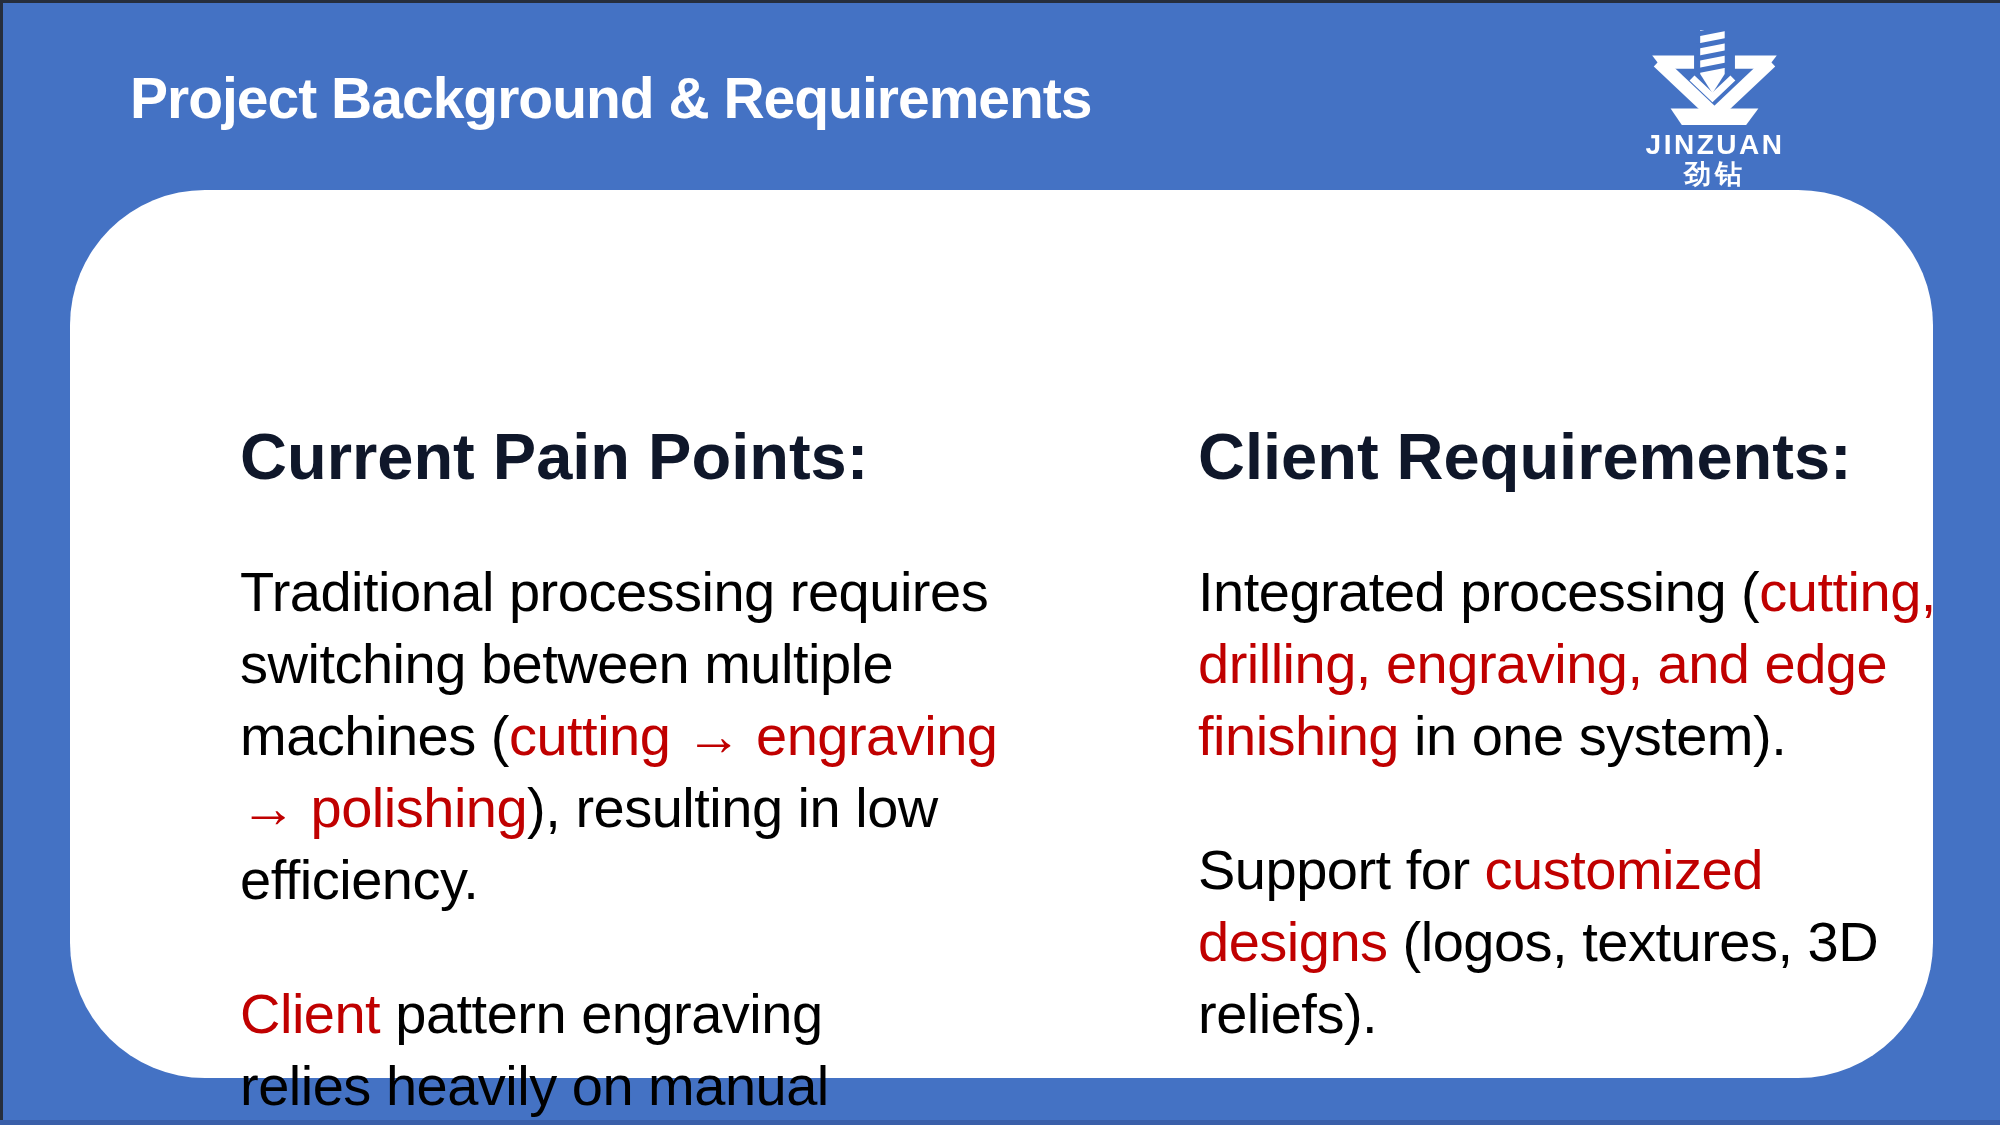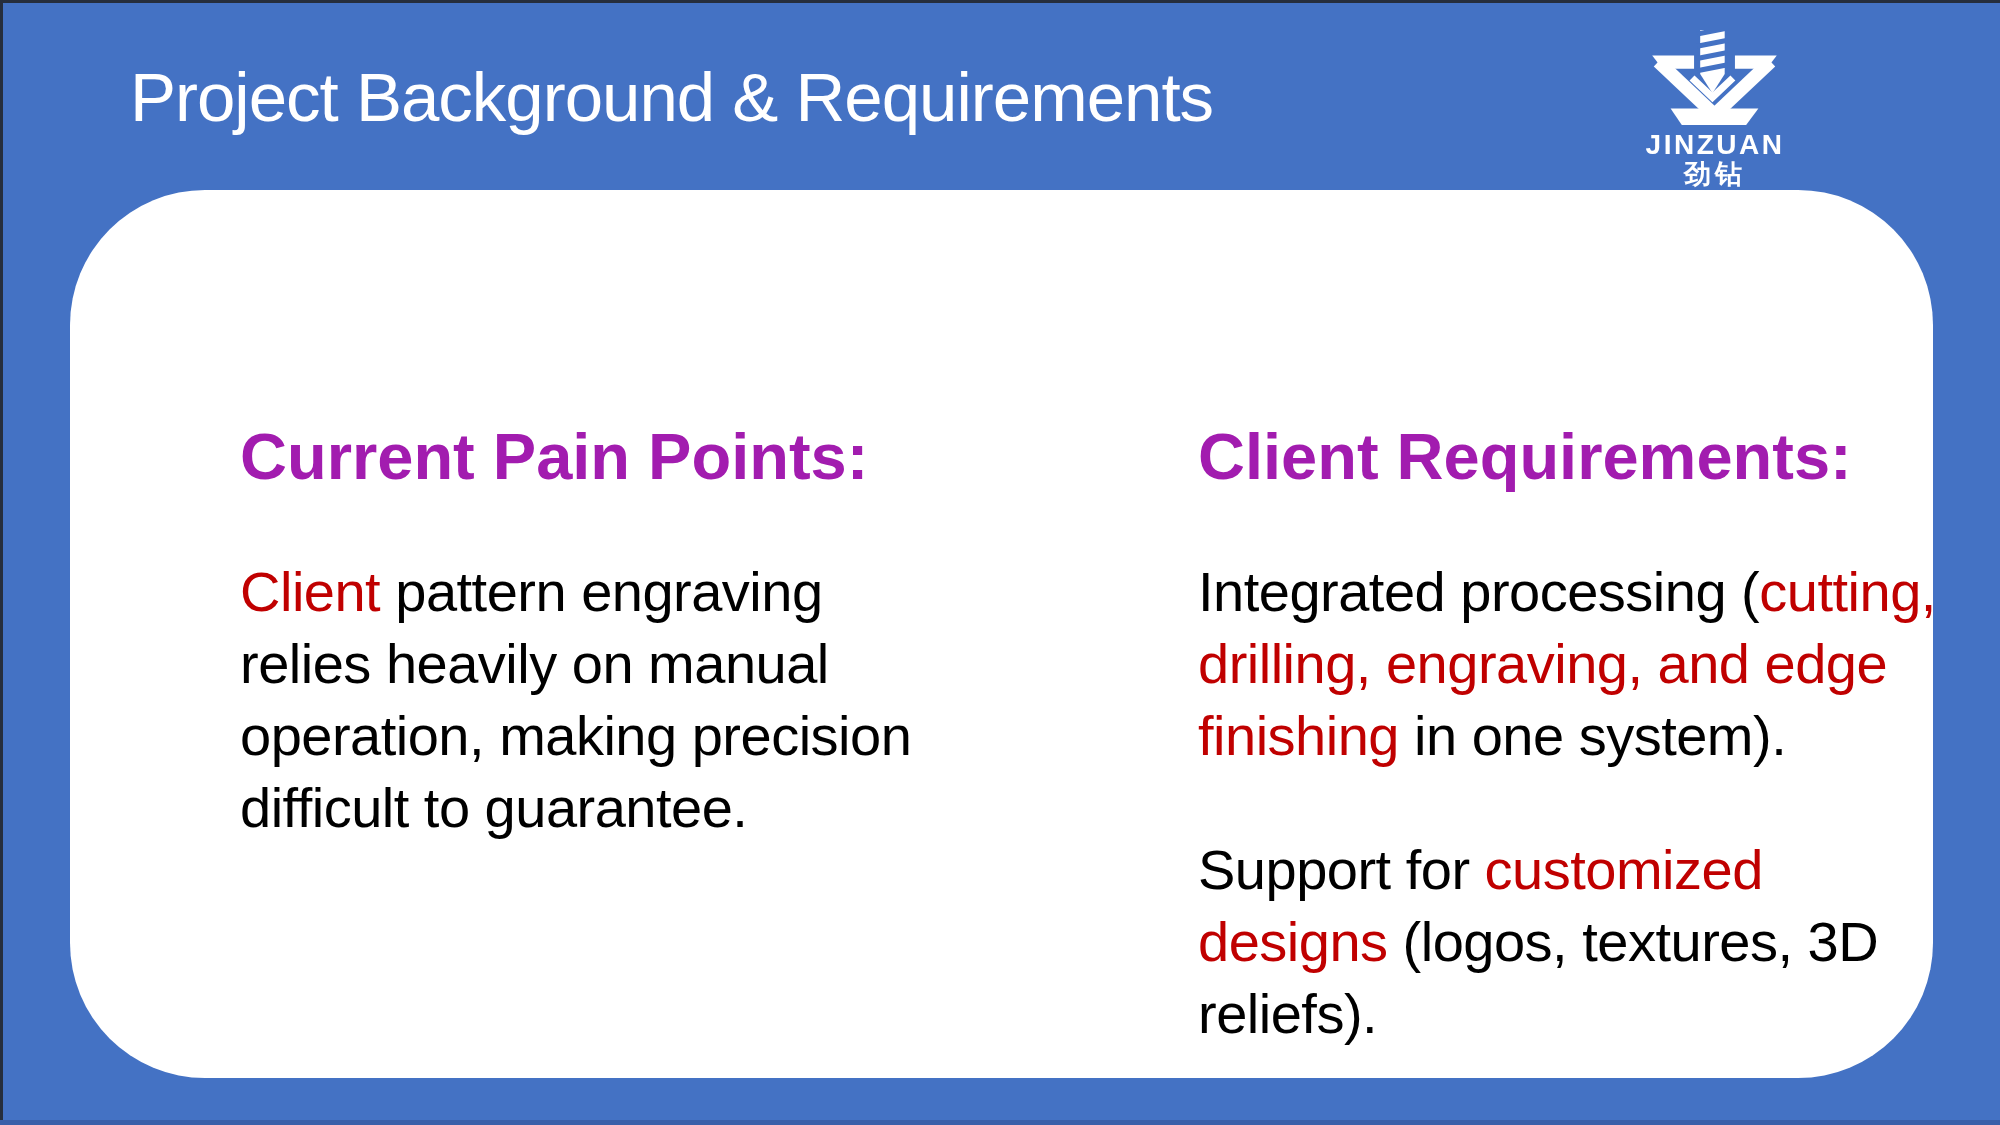--- a/index.html
+++ b/index.html
@@ -12,21 +12,21 @@
   }
   
   .edge-top{position:absolute;left:0;top:0;width:2000px;height:3px;background:var(--edge,#262E3D);}
   .edge-left{position:absolute;left:0;top:0;width:3px;height:1125px;background:var(--edge,#262E3D);}
   .edge-bottom{position:absolute;left:0;bottom:0;width:2000px;height:5px;background:var(--edgeBottom,#3A5FA9);}
 
   
   .title{
     position:absolute;left:130px;top:48px;
     margin:0;
-    font-size:69px;line-height:100px;font-weight:normal;
+    font-size:57px;line-height:100px;font-weight:bold;
     letter-spacing:-1px;
     color:var(--titleColor,#FFFFFF);
     white-space:nowrap;
   }
 
   
   .logo{
     position:absolute;left:1640px;top:30px;width:150px;
     display:flex;flex-direction:column;align-items:center;
     color:#fff;text-align:right;
@@ -45,21 +45,21 @@
   .card{
     position:absolute;left:70px;top:190px;width:1863px;height:888px;
     background:var(--card,#FFFFFF);
     border-radius:135px;
   }
   .col{position:absolute;top:230px;}
   .col.left{left:170px;width:815px;}
   .col.right{left:1128px;width:805px;}
   .col h2{
     margin:0;font-size:65px;line-height:74px;font-weight:bold;
-    color:#a21caf;white-space:nowrap;
+    color:#0f172a;white-space:nowrap;
   }
   .col p{
     margin:62px 0 0 0;
     font-size:56px;line-height:72px;
     color:#000;
     white-space:pre-wrap;
     letter-spacing:-0.5px;
   }
   .col p .red{color:var(--red,#C00000);}
 </style>
@@ -104,20 +104,25 @@
         <line x1="49" y1="40" x2="79" y2="34"></line>
       </g>
     </svg>
     <div class="brand">JINZUAN</div>
     <div class="brand-cn">劲钻</div>
   </div>
 
   <div class="card">
     <section class="col left">
       <h2>Current Pain Points:</h2>
+      <p><span>Traditional processing requires
+switching between multiple
+machines (</span><span class="red">cutting → engraving
+→ polishing</span><span>), resulting in low
+efficiency.</span></p>
       <p><span class="red">Client</span><span> pattern engraving
 relies heavily on manual
 operation, making precision
 difficult to guarantee.</span></p>
     </section>
     <section class="col right">
       <h2>Client Requirements:</h2>
       <p><span>Integrated processing (</span><span class="red">cutting,
 drilling, engraving, and edge
 finishing</span><span> in one system).</span></p>

